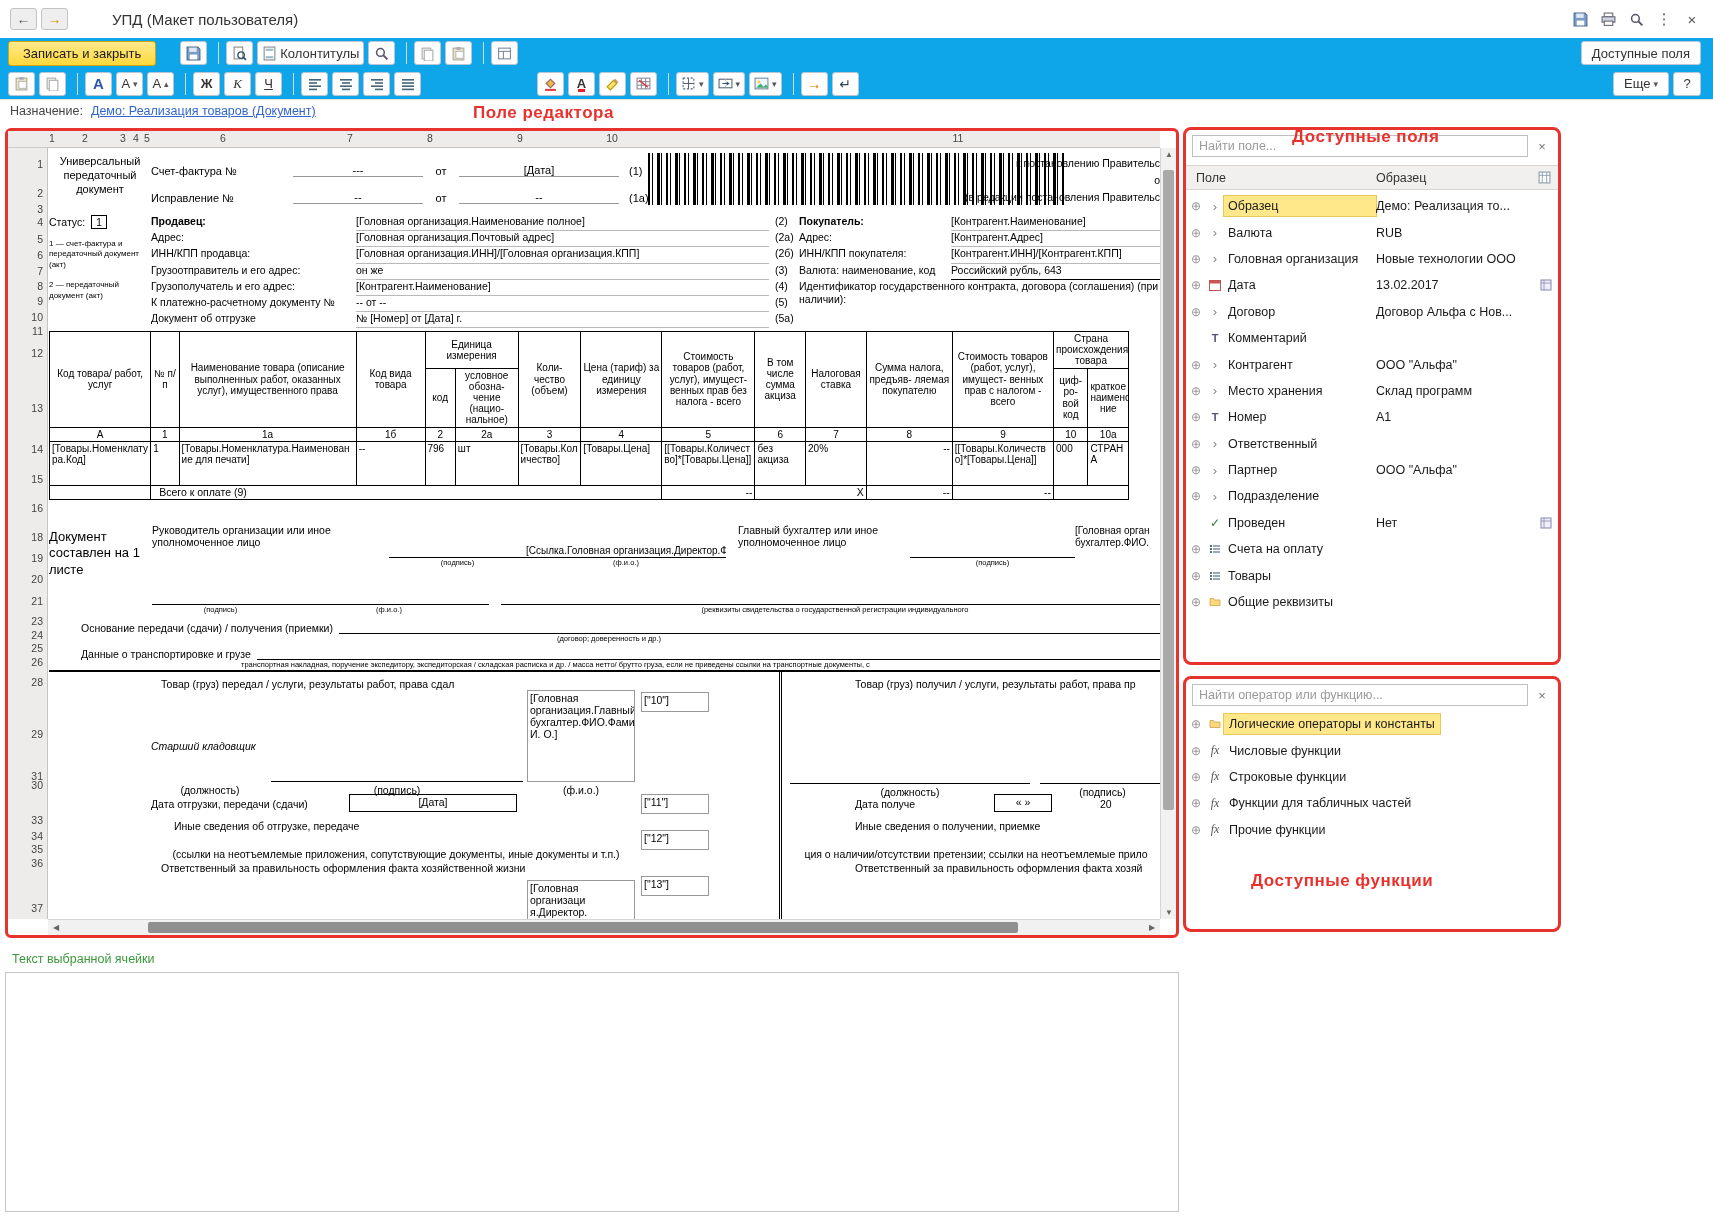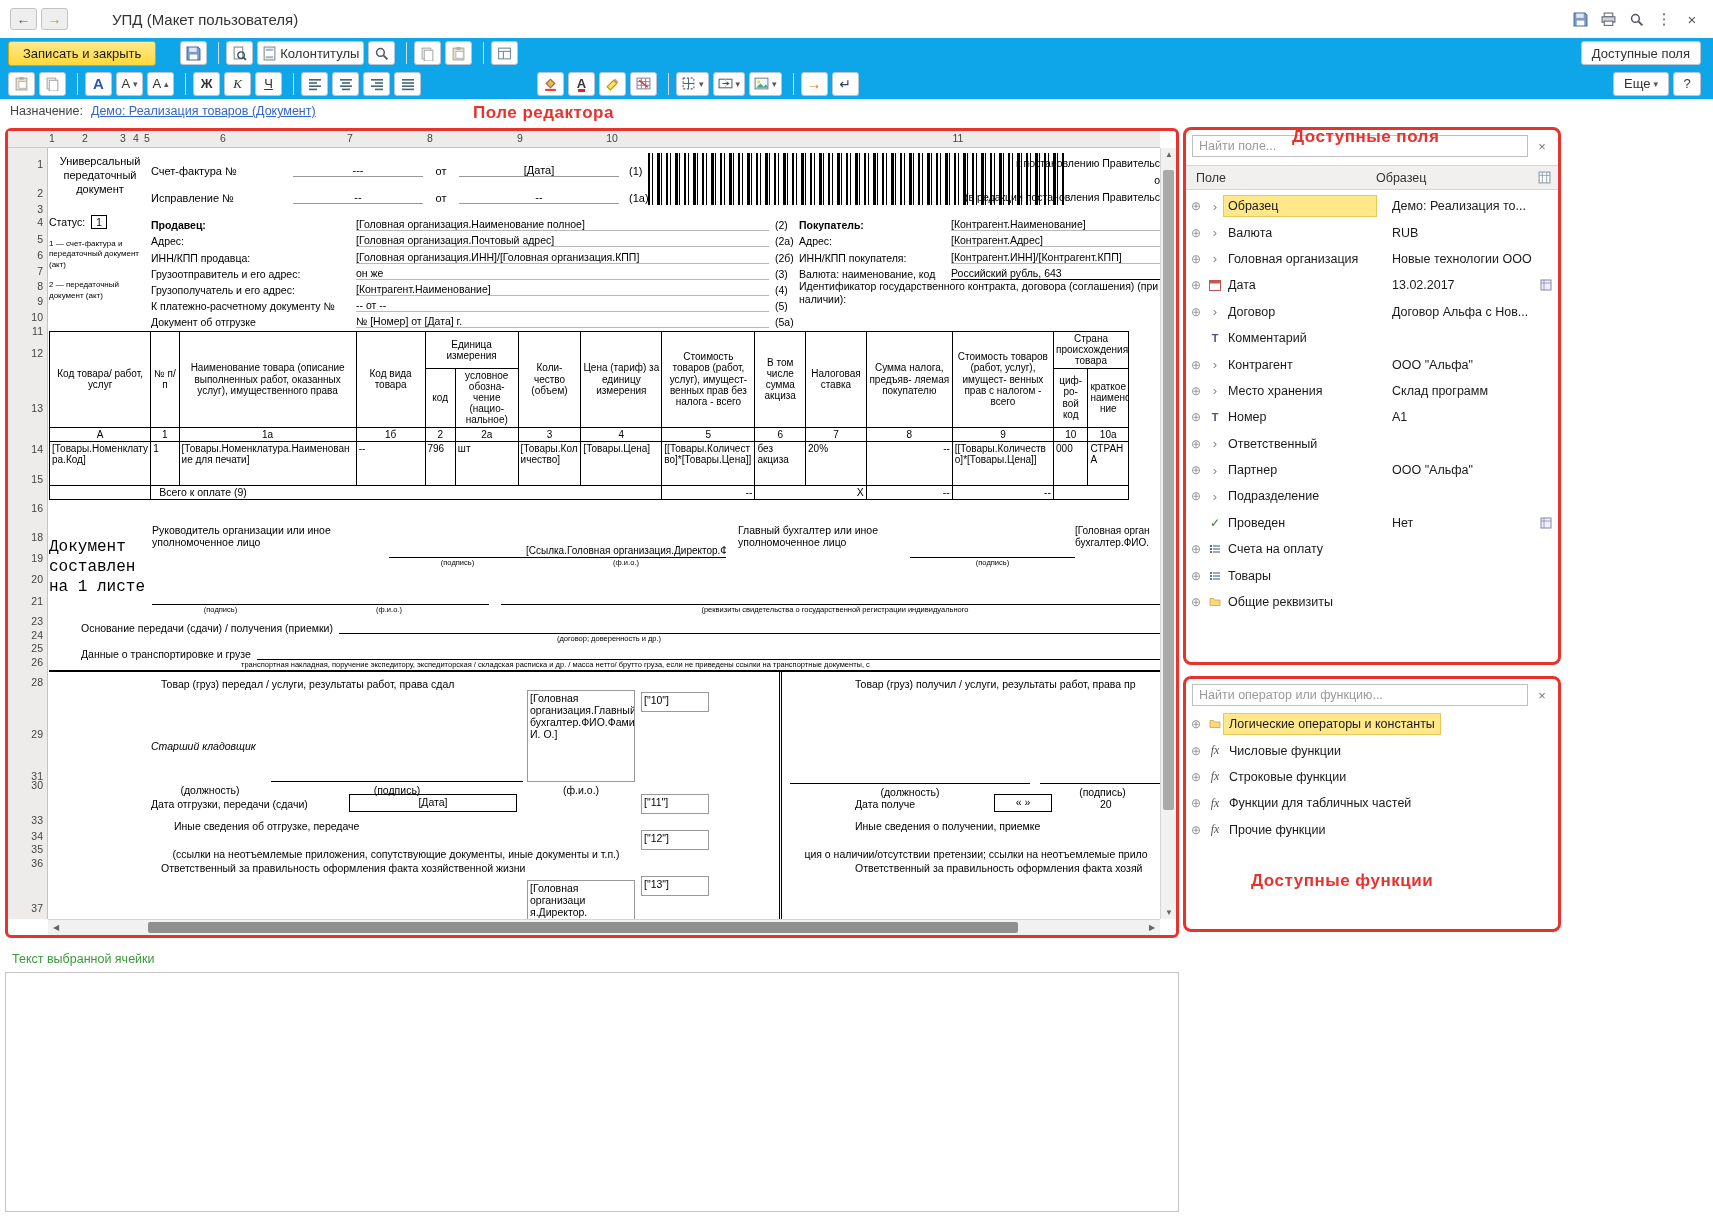--- a/index.html
+++ b/index.html
@@ -62,42 +62,42 @@
 .barcode{left:640px;top:22px;width:418px;height:52px;background:repeating-linear-gradient(90deg,#000 0 2px,#fff 2px 4px,#000 4px 5px,#fff 5px 9px,#000 9px 12px,#fff 12px 13px,#000 13px 14px,#fff 14px 18px);}
 .decree{left:880px;top:24px;width:272px;text-align:right;font-size:10.5px;line-height:17px;white-space:nowrap;overflow:hidden;}
 .statusb{left:41px;top:84px;width:102px;font-size:10.5px;}
 .st-row{display:flex;align-items:center;gap:6px;}
 .st-box{width:16px;height:14px;border:1px solid #000;text-align:center;font-size:10px;line-height:13px;}
 .st-note{font-size:8px;line-height:1.3;margin-top:10px;color:#000;}
 
 .sb{left:143px;top:84px;width:1014px;height:116px;}
 .sb-left{position:absolute;left:0;top:0;width:648px;}
 .sb-right{position:absolute;left:648px;top:0;width:366px;}
-.sb-row{display:flex;height:16.2px;font-size:10.5px;overflow:hidden;align-items:flex-end;}
+.sb-row{display:flex;height:16.2px;font-size:10.5px;overflow:hidden;}
 .sb-row.tall{height:33px;align-items:flex-start;}
 .sb-l{flex:none;width:205px;white-space:nowrap;overflow:hidden;}
 .sb-right .sb-l{width:152px;}
 .sb-l.full{width:100%;white-space:normal;line-height:1.3;}
 .sb-l.b{font-weight:bold;}
 .sb-v{flex:1;border-bottom:1px solid #b9b9b9;white-space:nowrap;overflow:hidden;}
 .sb-v.u{border-bottom:1px solid #000;}
 .sb-m{width:30px;padding-left:6px;}
 
 .goods{position:absolute;left:41px;top:200px;width:1080px;border-collapse:collapse;table-layout:fixed;}
 .goods td{border:1px solid #000;padding:1px 2px;font-size:10px;line-height:1.12;overflow:hidden;}
 .goods .gh td{text-align:center;vertical-align:middle;}
 .goods .gl td{text-align:center;height:13px;}
 .goods .gd td{height:44px;vertical-align:top;text-align:left;word-break:break-word;}
 .goods .gd td.r{text-align:right;}
 .goods .gt td{height:14px;font-size:10.5px;}
 .goods .gt .lbl{text-align:left;padding-left:8px;}
 .goods .gt .rv{text-align:right;}
 
 .sigs{left:41px;top:390px;width:1120px;height:94px;}
-.sig-note{position:absolute;left:0;top:16px;width:100px;font-size:16px;line-height:1.25;font-family:Liberation Mono, monospace;}
+.sig-note{position:absolute;left:0;top:8px;width:100px;font-size:13px;line-height:1.25;}
 .sig-rows{position:absolute;left:103px;top:0;right:0;}
 .sig-row{display:flex;height:47px;font-size:10.5px;}
 .sg-label{width:237px;line-height:1.15;padding-top:3px;overflow:hidden;}
 .sg-label.w172{width:172px;}
 .sg-line{display:flex;flex-direction:column;justify-content:flex-end;width:137px;}
 .sg-line.w200{width:200px;}
 .sg-line.w165{width:165px;}
 .sg-line.fx1{flex:1;}
 .cap{font-size:7.5px;text-align:center;line-height:10px;font-style:normal;display:block;}
 .sg-line .cap{border-top:1px solid #000;}
@@ -142,21 +142,21 @@
 .fp-rows{padding-top:3px;}
 .fp-row,.fn-row{display:flex;align-items:center;height:26.4px;font-size:12.5px;color:#1a1a1a;}
 .fp-plus{width:20px;text-align:center;color:#999;font-size:12px;}
 .fp-ico{width:18px;display:flex;justify-content:center;align-items:center;color:#777;}
 .chev{color:#888;font-size:13px;}
 .tico{color:#557;font-size:11px;font-weight:bold;}
 .cico{color:#3a7a3a;font-size:12px;}
 .fxico{font-style:italic;font-family:"Liberation Serif",serif;font-size:12px;color:#555;}
 .fp-name{width:152px;padding:3px 4px;white-space:nowrap;overflow:hidden;}
 .fp-name.sel,.fn-name.sel{background:#ffe88a;outline:1px solid #e6c95a;}
-.fp-sample{flex:1;padding-left:16px;white-space:nowrap;overflow:hidden;}
+.fp-sample{flex:1;padding-left:0;white-space:nowrap;overflow:hidden;}
 .fp-pick{width:24px;display:flex;justify-content:center;}
 .fn-name{padding:3px 5px;white-space:nowrap;overflow:hidden;}
 #ann-functions{left:65px;top:192px;position:absolute;}
 
 
 .cell-label{position:absolute;left:12px;top:952px;color:#3a9a3a;font-size:12.5px;}
 .cell-area{position:absolute;left:5px;top:972px;width:1174px;height:240px;border:1px solid #c6c4c2;background:#fff;}
 svg{display:block;}
 </style>
 </head>

